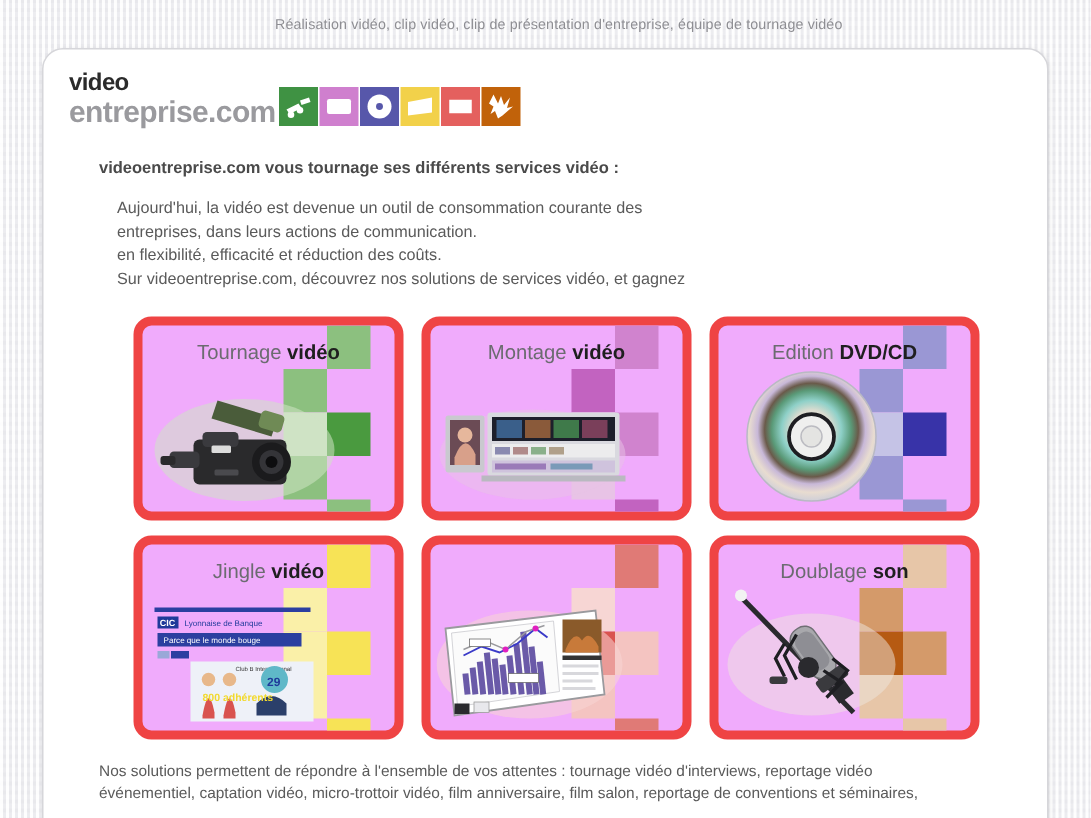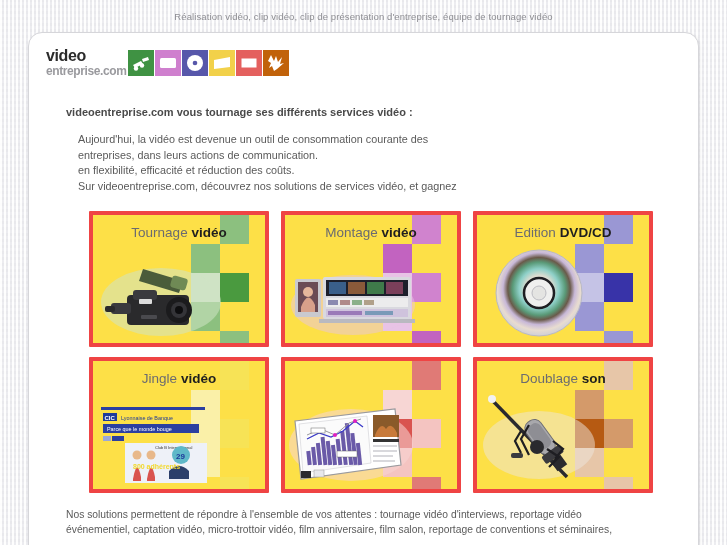--- a/index.html
+++ b/index.html
@@ -27,20 +27,21 @@
     height: 32px;
     display: flex;
     align-items: center;
     justify-content: center;
   }
   .tagline {
     font-size: 9.5px;
     color: #8e8e93;
     letter-spacing: 0.1px;
     white-space: nowrap;
+    padding-left: 18px;
   }
 
   
   .panel {
     position: absolute;
     left: 28px;
     top: 32px;
     width: 671px;
     height: 700px;
     background: #ffffff;
@@ -63,21 +64,21 @@
     font-weight: bold;
     letter-spacing: -0.4px;
   }
   .logo-video {
     display: block;
     font-size: 16px;
     color: #2b2b2b;
   }
   .logo-entreprise {
     display: block;
-    font-size: 12px;
+    font-size: 20px;
     color: #9a9a9e;
     margin-top: 1px;
   }
   .logo-icons {
     display: flex;
     gap: 1px;
     margin-left: 2px;
     margin-bottom: 1px;
   }
   .logo-ico {
@@ -113,23 +114,23 @@
     top: 178px;
     width: 565px;
     display: grid;
     grid-template-columns: repeat(3, 180px);
     grid-template-rows: repeat(2, 136px);
     column-gap: 12px;
     row-gap: 10px;
   }
   .card {
     position: relative;
-    background: #fde047;
-    border: 4px solid #ef4444;
-    border-radius: 1px;
+    background: #f0abfc;
+    border: 6px solid #ef4444;
+    border-radius: 12px;
     overflow: hidden;
   }
   .card-title {
     position: relative;
     z-index: 3;
     text-align: center;
     font-size: 13.5px;
     color: #6b6b70;
     padding-top: 10px;
     white-space: nowrap;

